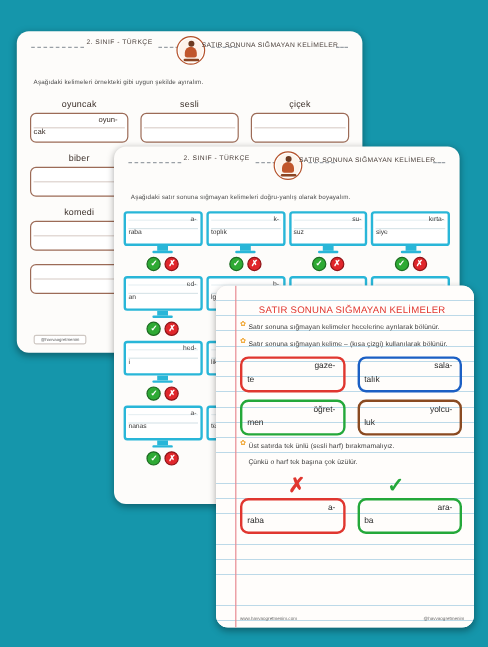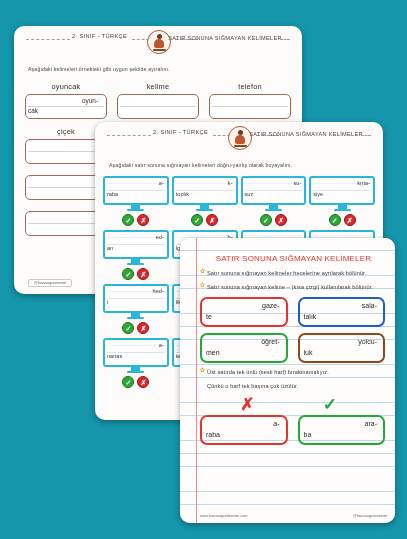--- a/index.html
+++ b/index.html
@@ -178,27 +178,21 @@
   <div class="s1grid">
     <div class="s1cell">
       <div class="s1word">oyuncak</div>
       <div class="s1box">
           <div class="rule"></div>
         <span class="endpart">oyun-</span>
         <span class="startpart">cak</span>
       </div>
     </div>
     <div class="s1cell">
-      <div class="s1word">kelime</div>
-      <div class="s1box">
-          <div class="rule"></div>
-        </div>
-    </div>
-    <div class="s1cell">
-      <div class="s1word">telefon</div>
+      <div class="s1word">sesli</div>
       <div class="s1box">
           <div class="rule"></div>
         </div>
     </div>
     <div class="s1cell">
       <div class="s1word">çiçek</div>
       <div class="s1box">
           <div class="rule"></div>
         </div>
     </div>
@@ -209,20 +203,26 @@
         </div>
     </div>
     <div class="s1cell">
       <div class="s1word"></div>
       <div class="s1box">
           <div class="rule"></div>
         </div>
     </div>
     <div class="s1cell">
       <div class="s1word"></div>
+      <div class="s1box">
+          <div class="rule"></div>
+        </div>
+    </div>
+    <div class="s1cell">
+      <div class="s1word">komedi</div>
       <div class="s1box">
           <div class="rule"></div>
         </div>
     </div>
     <div class="s1cell">
       <div class="s1word"></div>
       <div class="s1box">
           <div class="rule"></div>
         </div>
     </div>

